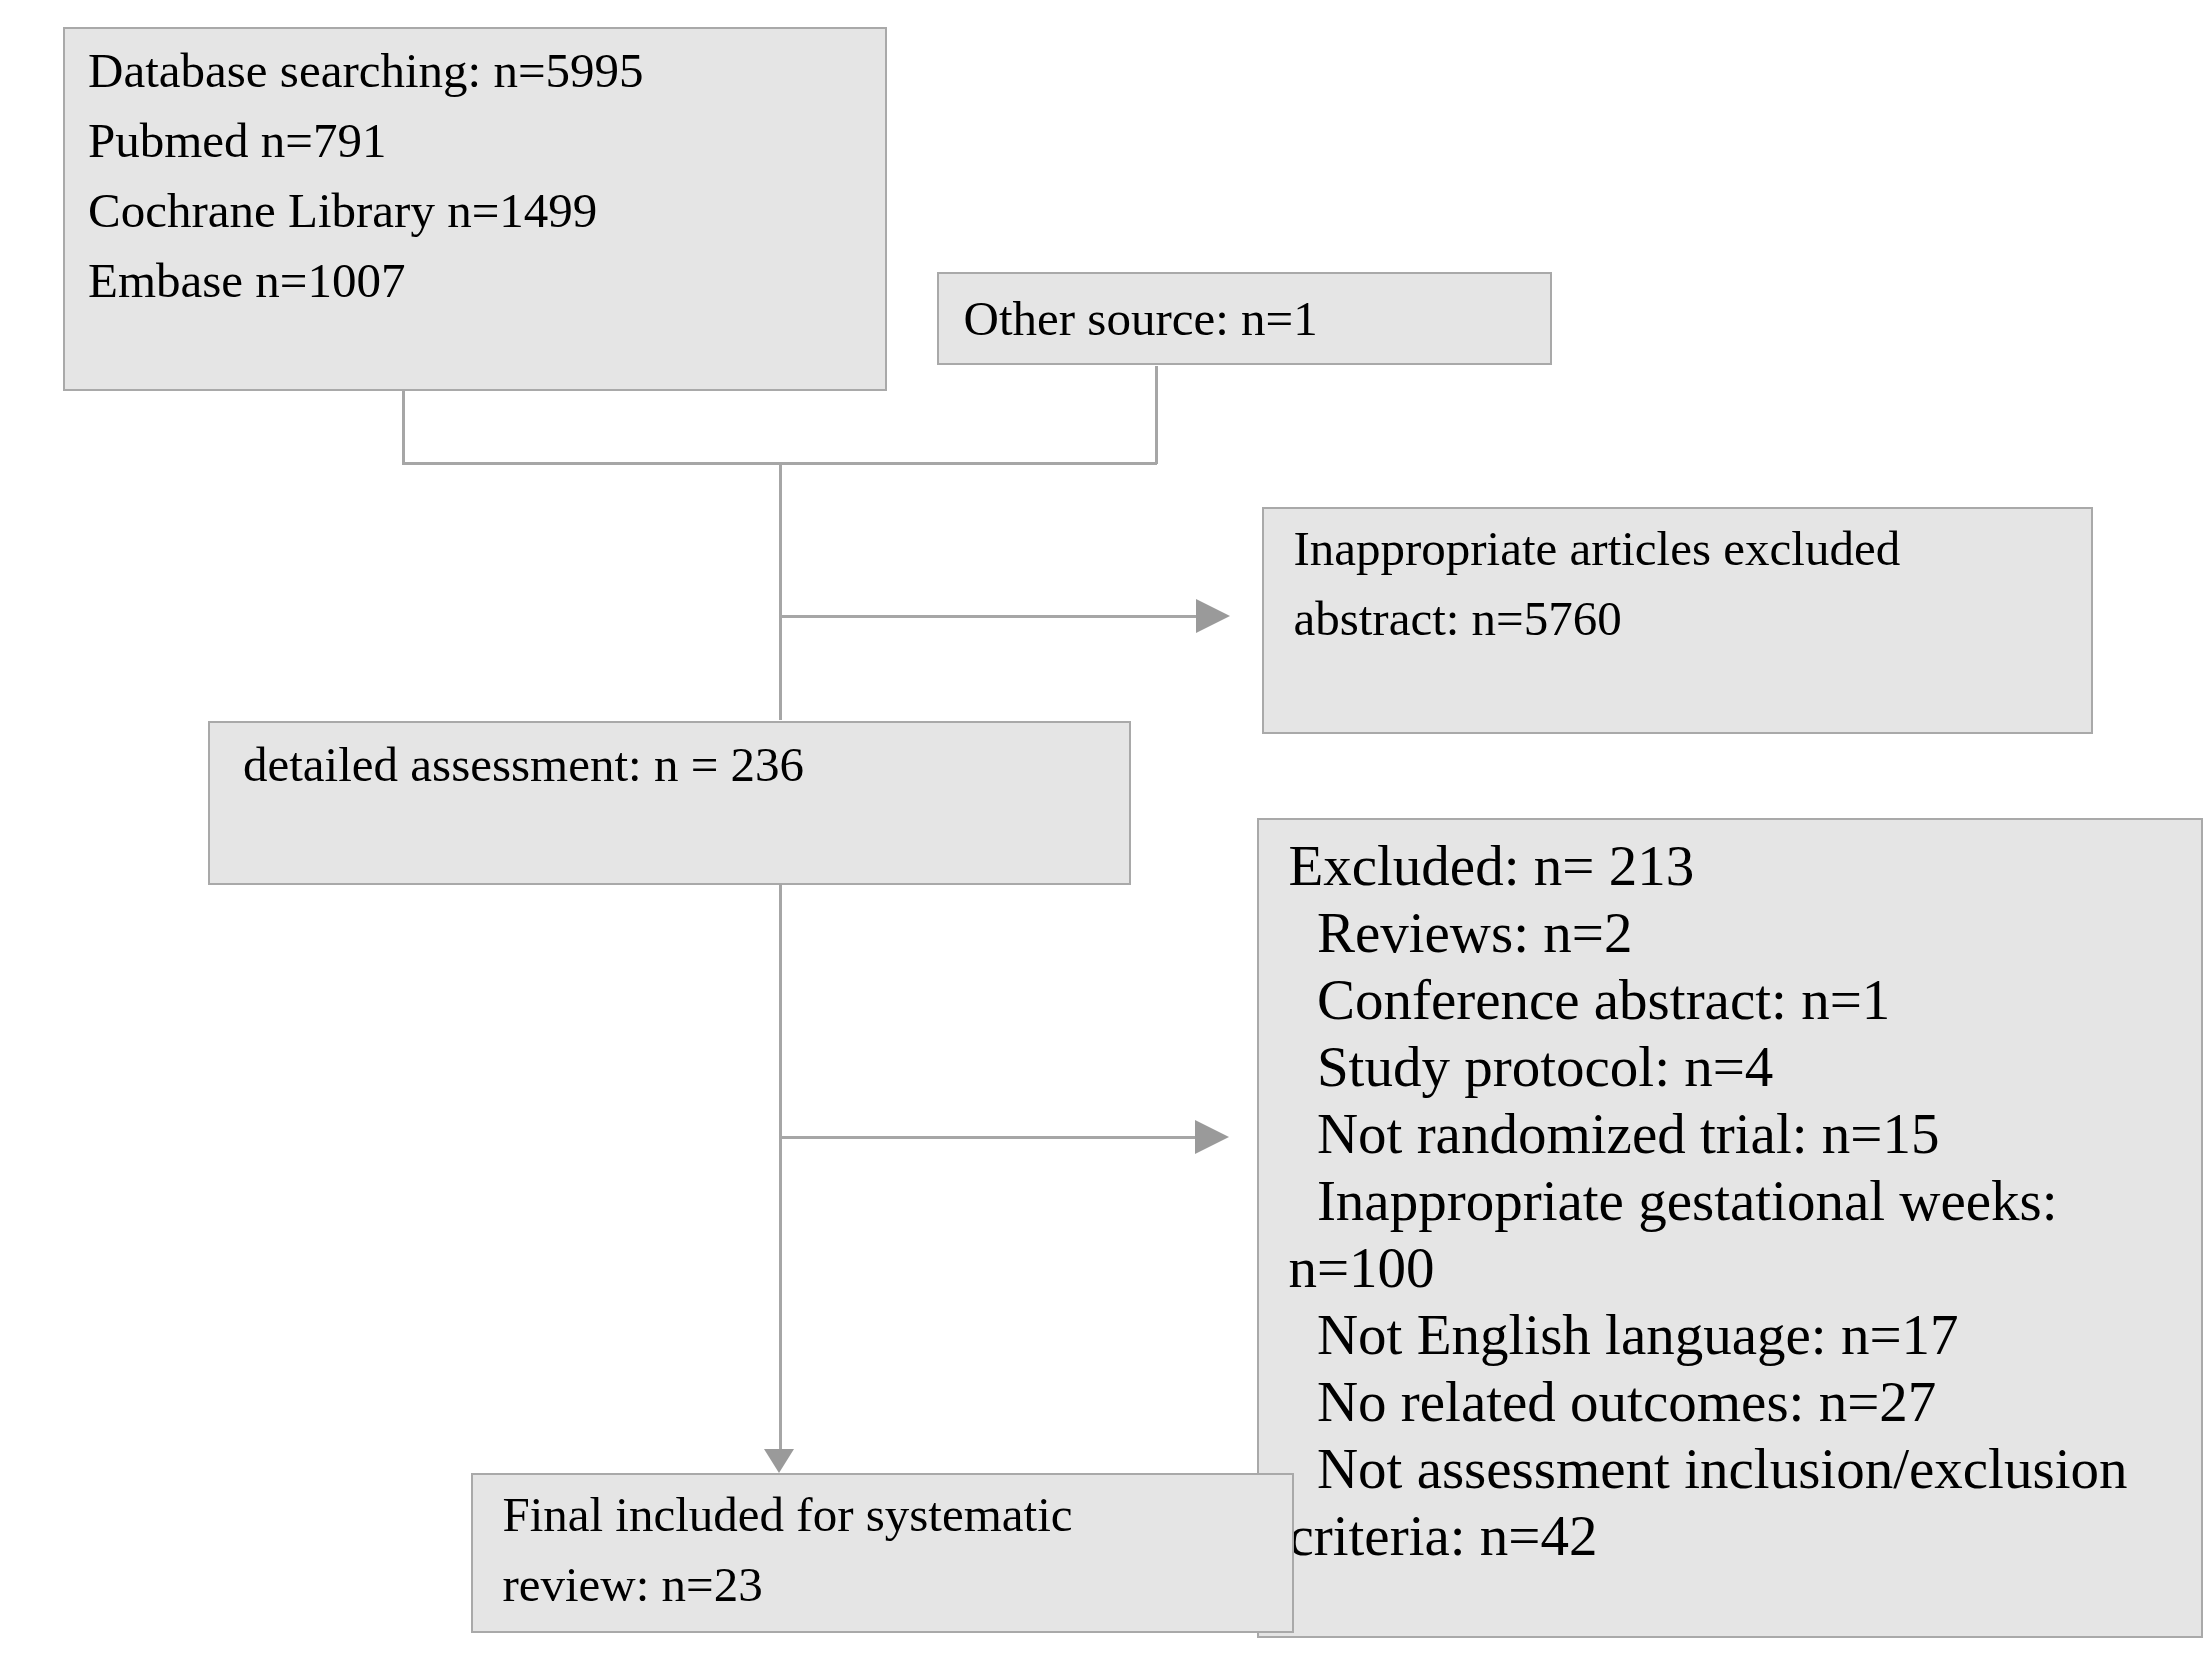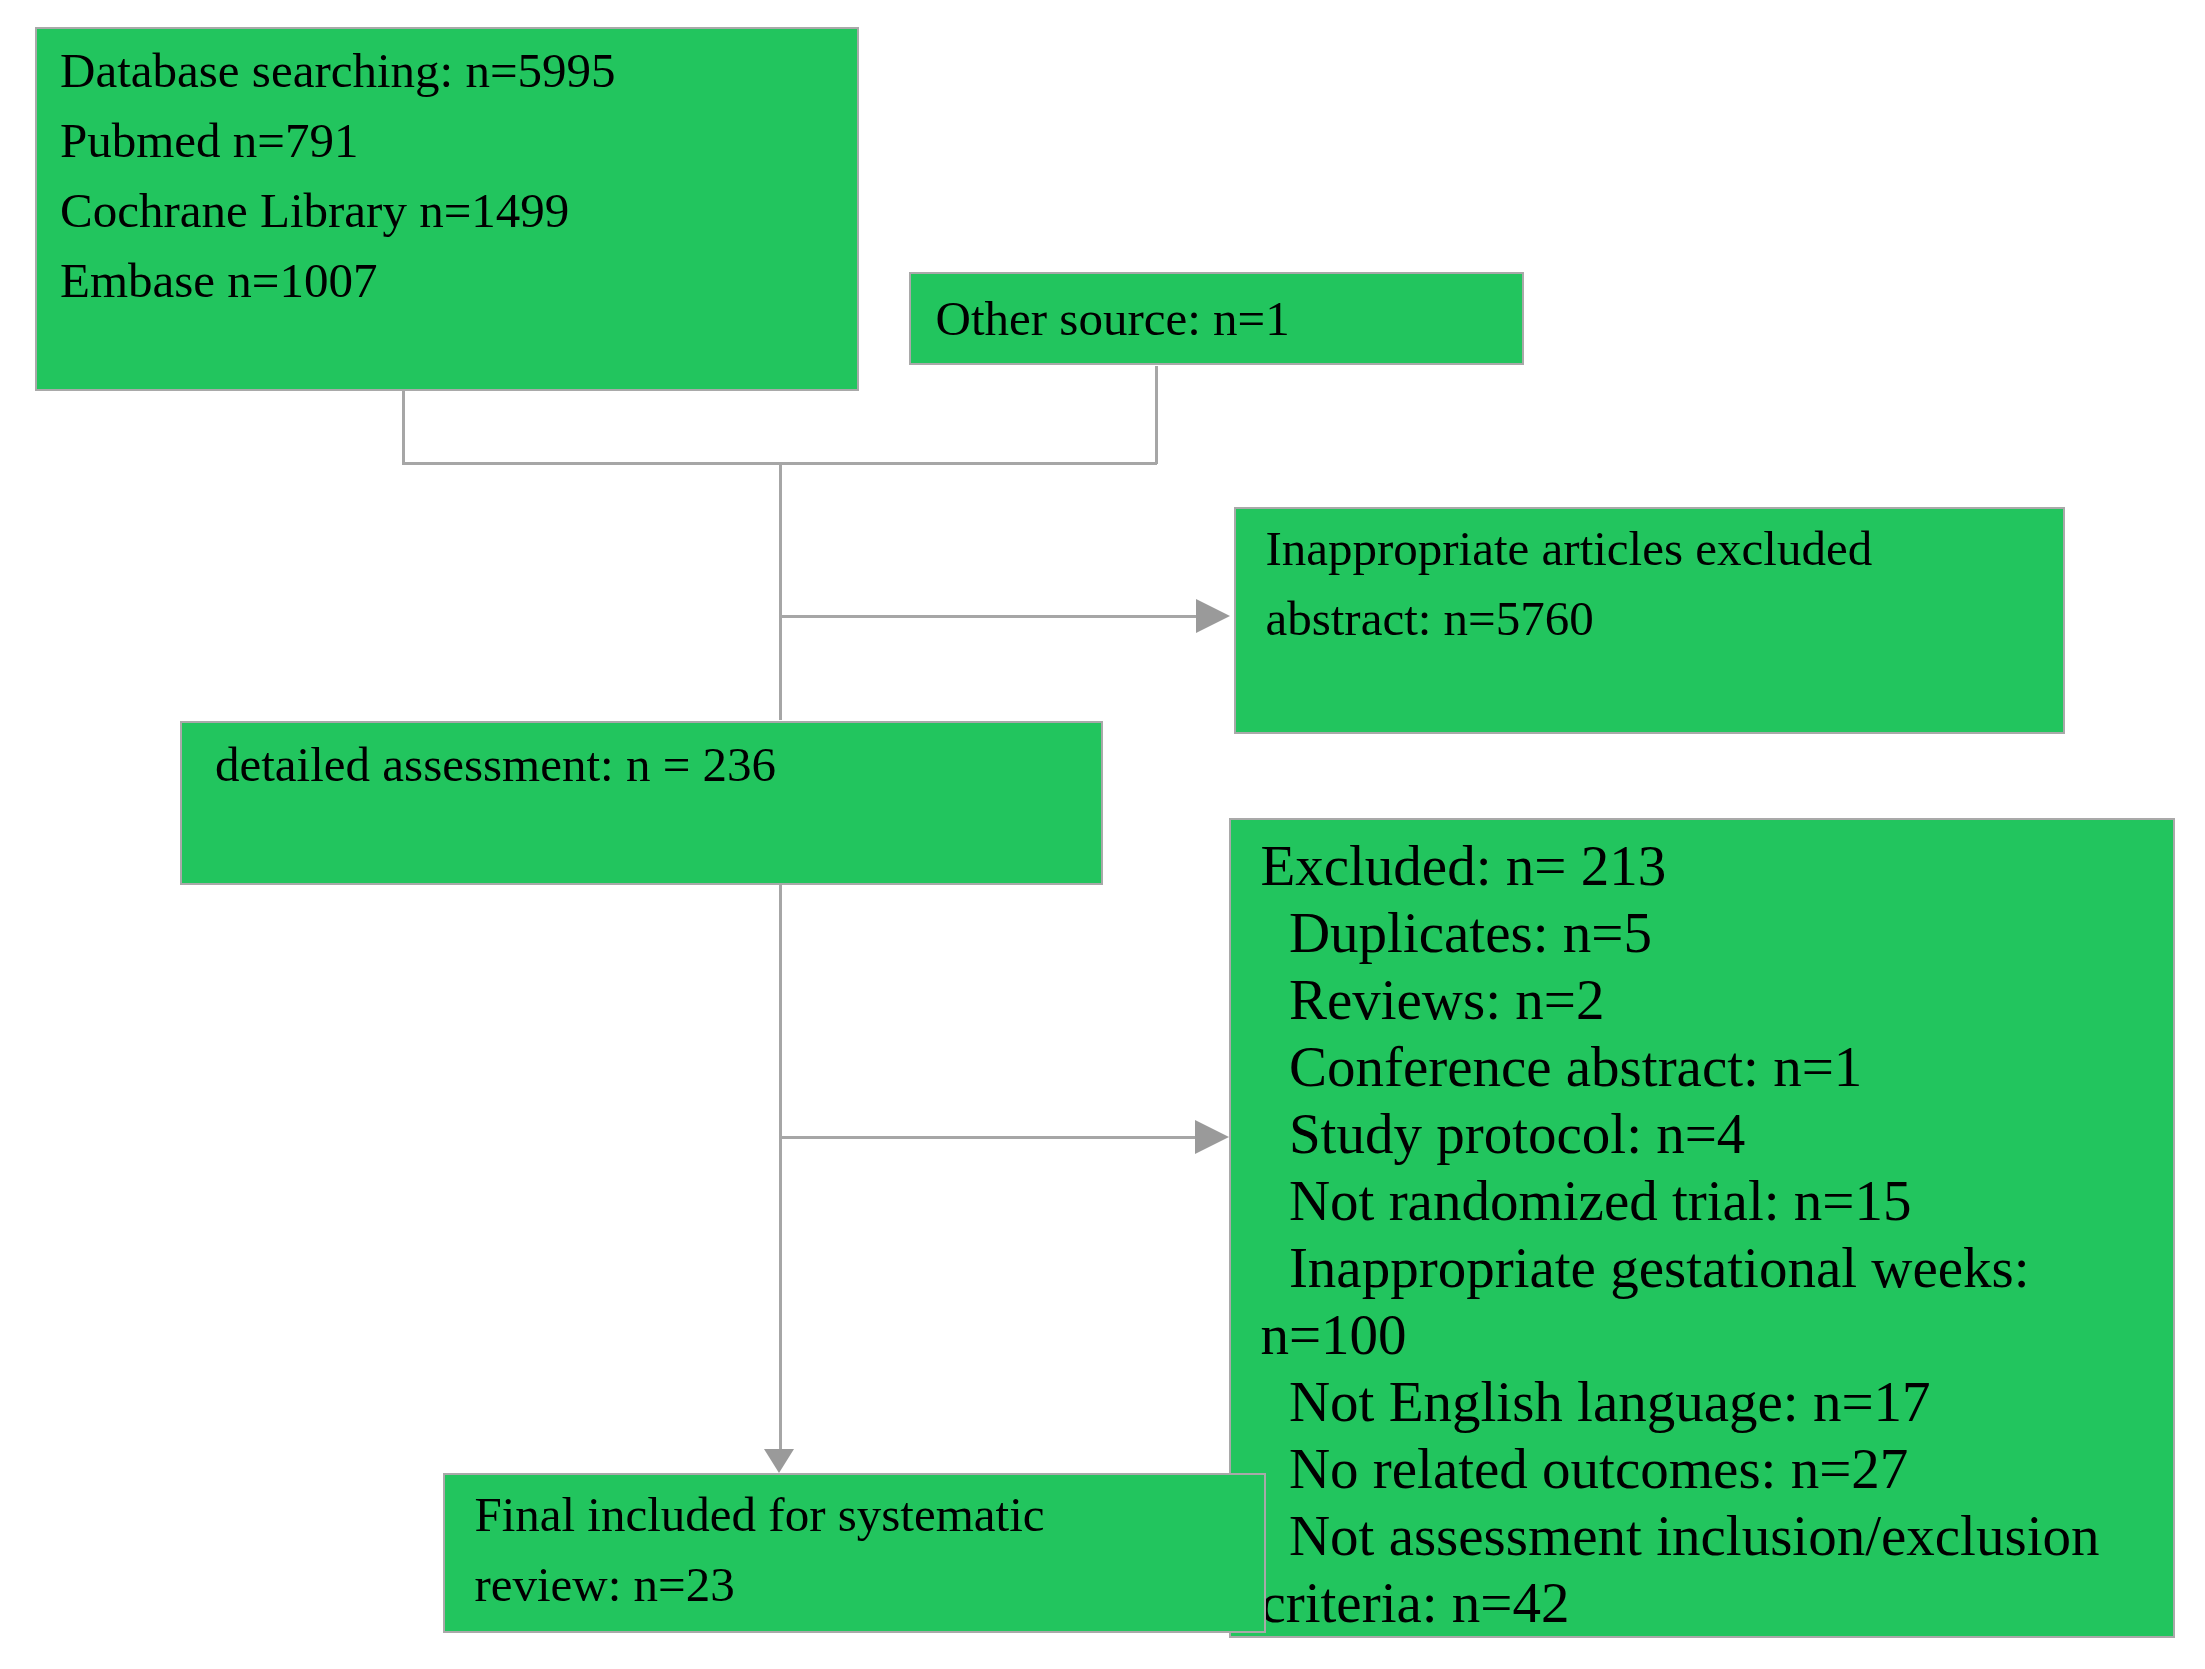--- a/index.html
+++ b/index.html
@@ -14,24 +14,25 @@
     position:relative;
     width:2205px;height:1669px;
     background:var(--background);
     font-family:"Liberation Serif", serif;
     color:var(--text);
     overflow:hidden;
   }
   .node{
     position:absolute;
     box-sizing:border-box;
-    background:#22c55e;
+    background:#e5e5e5;
     border:2.5px solid var(--border);
     font-size:49px;
     line-height:70px;
+    margin-left:28px;
   }
   .node .ln{white-space:pre;}
   .vline,.hline{position:absolute;background:var(--line);}
   .vline{width:2.5px;}
   .hline{height:2.5px;}
   .head{position:absolute;width:0;height:0;}
   .head.right{
     border-left:34px solid var(--arrow);
     border-top:17px solid transparent;
     border-bottom:17px solid transparent;
@@ -84,21 +85,20 @@
     <div class="ln">Inappropriate articles excluded</div>
     <div class="ln">abstract: n=5760</div>
   </div>
 
   <div class="node" id="box-full">
     <div class="ln">detailed assessment: n = 236</div>
   </div>
 
   <div class="node" id="box-excluded">
     <div class="ln">Excluded: n= 213</div>
-    <div class="ln">  Duplicates: n=5</div>
     <div class="ln">  Reviews: n=2</div>
     <div class="ln">  Conference abstract: n=1</div>
     <div class="ln">  Study protocol: n=4</div>
     <div class="ln">  Not randomized trial: n=15</div>
     <div class="ln">  Inappropriate gestational weeks:</div>
     <div class="ln">n=100</div>
     <div class="ln">  Not English language: n=17</div>
     <div class="ln">  No related outcomes: n=27</div>
     <div class="ln">  Not assessment inclusion/exclusion</div>
     <div class="ln">criteria: n=42</div>

